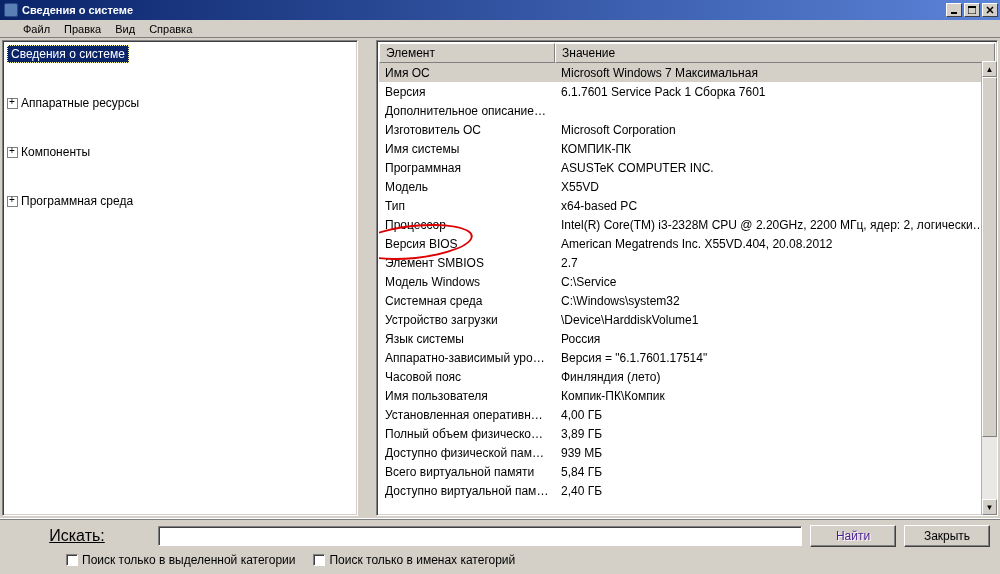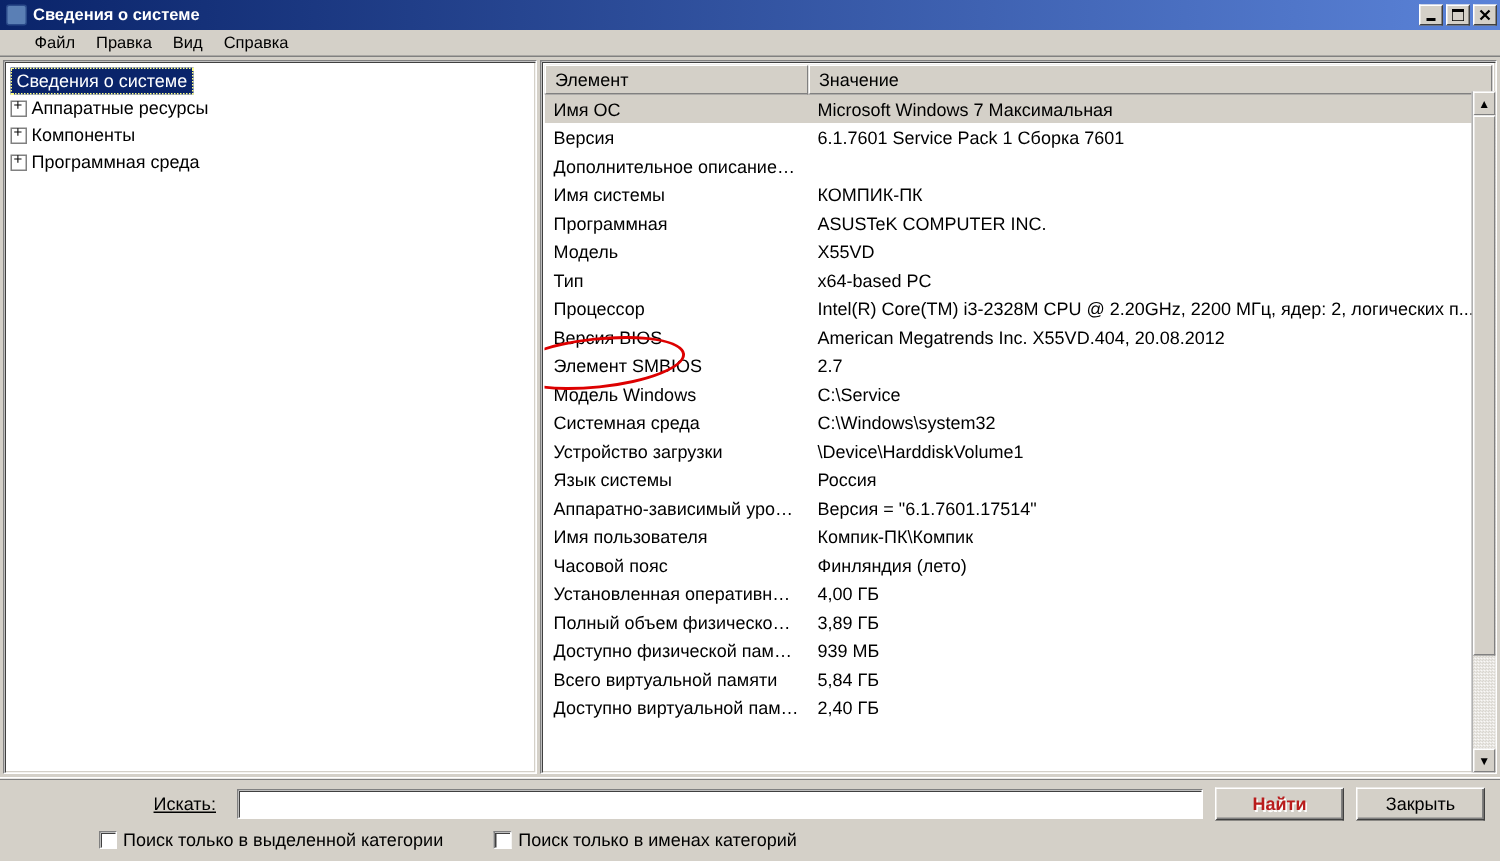--- a/index.html
+++ b/index.html
@@ -60,30 +60,30 @@
     background: #fff;
     border: 1px solid #808080;
     border-bottom-color: #fff; border-right-color: #fff;
     box-shadow: inset 1px 1px 0 #404040, inset -1px -1px 0 #d4d0c8;
     overflow: hidden;
     position: relative;
   }
   .pane-inner { position: absolute; inset: 2px; overflow: auto; background:#fff;}
 
   .left-pane { width: 356px; }
-  .right-pane { flex: 1; display: flex; flex-direction: column; }
+  .right-pane { flex: 1; display: flex; flex-direction: column; margin-left: 16px; }
 
   
   .tree { padding: 2px; font-size: 12px; }
   .tree-root {
     background: #0a246a; color: #fff; display: inline-block;
     padding: 1px 3px;
     border: 1px dotted #ff8;
   }
-  .tree-item { padding: 2px 0 2px 14px; position: relative; color: #000; }
+  .tree-item { padding: 2px 0 2px 14px; position: relative; color: #000; margin-top: 31px; }
   .tree-item::before {
     content: ""; position: absolute; left: 0; top: 4px;
     width: 9px; height: 9px; border: 1px solid #808080; background: #fff;
   }
   .tree-item::after {
     content: "+"; position: absolute; left: 2px; top: 2px;
     font-size: 10px; color: #000; line-height: 11px;
   }
 
   
@@ -138,37 +138,37 @@
   .bottom {
     position: relative;
     height: 56px;
     border-top: 1px solid #fff;
     margin-top: 2px;
     padding: 6px 10px 2px 10px;
     background: #d4d0c8;
     box-shadow: inset 0 1px 0 #808080;
   }
   .brow1 { display: flex; align-items: center; gap: 8px; }
-  .brow1 .lbl { width: 140px; text-align: right; padding-right: 6px; font-size: 12px; }
+  .brow1 .lbl { width: 140px; text-align: center; padding-right: 6px; font-size: 16px; }
   .search-input {
     flex: 1; height: 20px; border: 1px solid #808080;
     border-bottom-color:#fff; border-right-color:#fff;
     background: #fff; box-shadow: inset 1px 1px 0 #404040;
     font: inherit; padding: 2px 4px;
   }
   .btn {
     width: 86px; height: 22px;
     background: #d4d0c8;
     border: 1px solid #fff; border-right-color:#404040; border-bottom-color:#404040;
     box-shadow: inset -1px -1px 0 #808080;
     font: inherit; font-size: 12px;
     cursor: default;
   }
-  .btn.disabled { color: #b91c1c; text-shadow: 1px 1px 0 #fff; font-weight: bold; }
-  .brow2 { display: flex; align-items: flex-start; gap: 34px; padding: 6px 0 0 56px; font-size: 12px; }
+  .btn.disabled { color: #4c1d95; text-shadow: 1px 1px 0 #fff; }
+  .brow2 { display: flex; align-items: flex-start; gap: 18px; padding: 6px 0 0 56px; font-size: 12px; }
   .check { width: 12px; height: 12px; border: 1px solid #808080; border-bottom-color:#fff; border-right-color:#fff; box-shadow: inset 1px 1px 0 #404040; background:#fff; display:inline-block; vertical-align:-2px; margin-right:4px;}
 
   .right-pane .pane-inner { display: flex; flex-direction: column; }
 </style>
 </head>
 <body>
 
 <div class="titlebar">
   <div class="ticon"></div>
   <div class="title-text">Сведения о системе</div>
@@ -227,20 +227,24 @@
               <div class="cell-val">Microsoft Windows 7 Максимальная</div>
             </div>
             <div class="row">
               <div class="cell-el">Версия</div>
               <div class="cell-val">6.1.7601 Service Pack 1 Сборка 7601</div>
             </div>
             <div class="row">
               <div class="cell-el">Дополнительное описание ОС</div>
             </div>
             <div class="row">
+              <div class="cell-el">Изготовитель ОС</div>
+              <div class="cell-val">Microsoft Corporation</div>
+            </div>
+            <div class="row">
               <div class="cell-el">Имя системы</div>
               <div class="cell-val">КОМПИК-ПК</div>
             </div>
             <div class="row">
               <div class="cell-el">Программная</div>
               <div class="cell-val">ASUSTeK COMPUTER INC.</div>
             </div>
             <div class="row">
               <div class="cell-el">Модель</div>
               <div class="cell-val">X55VD</div>
@@ -275,26 +279,26 @@
             </div>
             <div class="row">
               <div class="cell-el">Язык системы</div>
               <div class="cell-val">Россия</div>
             </div>
             <div class="row">
               <div class="cell-el">Аппаратно-зависимый уровен...</div>
               <div class="cell-val">Версия = "6.1.7601.17514"</div>
             </div>
             <div class="row">
+              <div class="cell-el">Часовой пояс</div>
+              <div class="cell-val">Финляндия (лето)</div>
+            </div>
+            <div class="row">
               <div class="cell-el">Имя пользователя</div>
               <div class="cell-val">Компик-ПК\Компик</div>
-            </div>
-            <div class="row">
-              <div class="cell-el">Часовой пояс</div>
-              <div class="cell-val">Финляндия (лето)</div>
             </div>
             <div class="row">
               <div class="cell-el">Установленная оперативная п...</div>
               <div class="cell-val">4,00 ГБ</div>
             </div>
             <div class="row">
               <div class="cell-el">Полный объем физической па...</div>
               <div class="cell-val">3,89 ГБ</div>
             </div>
             <div class="row">

